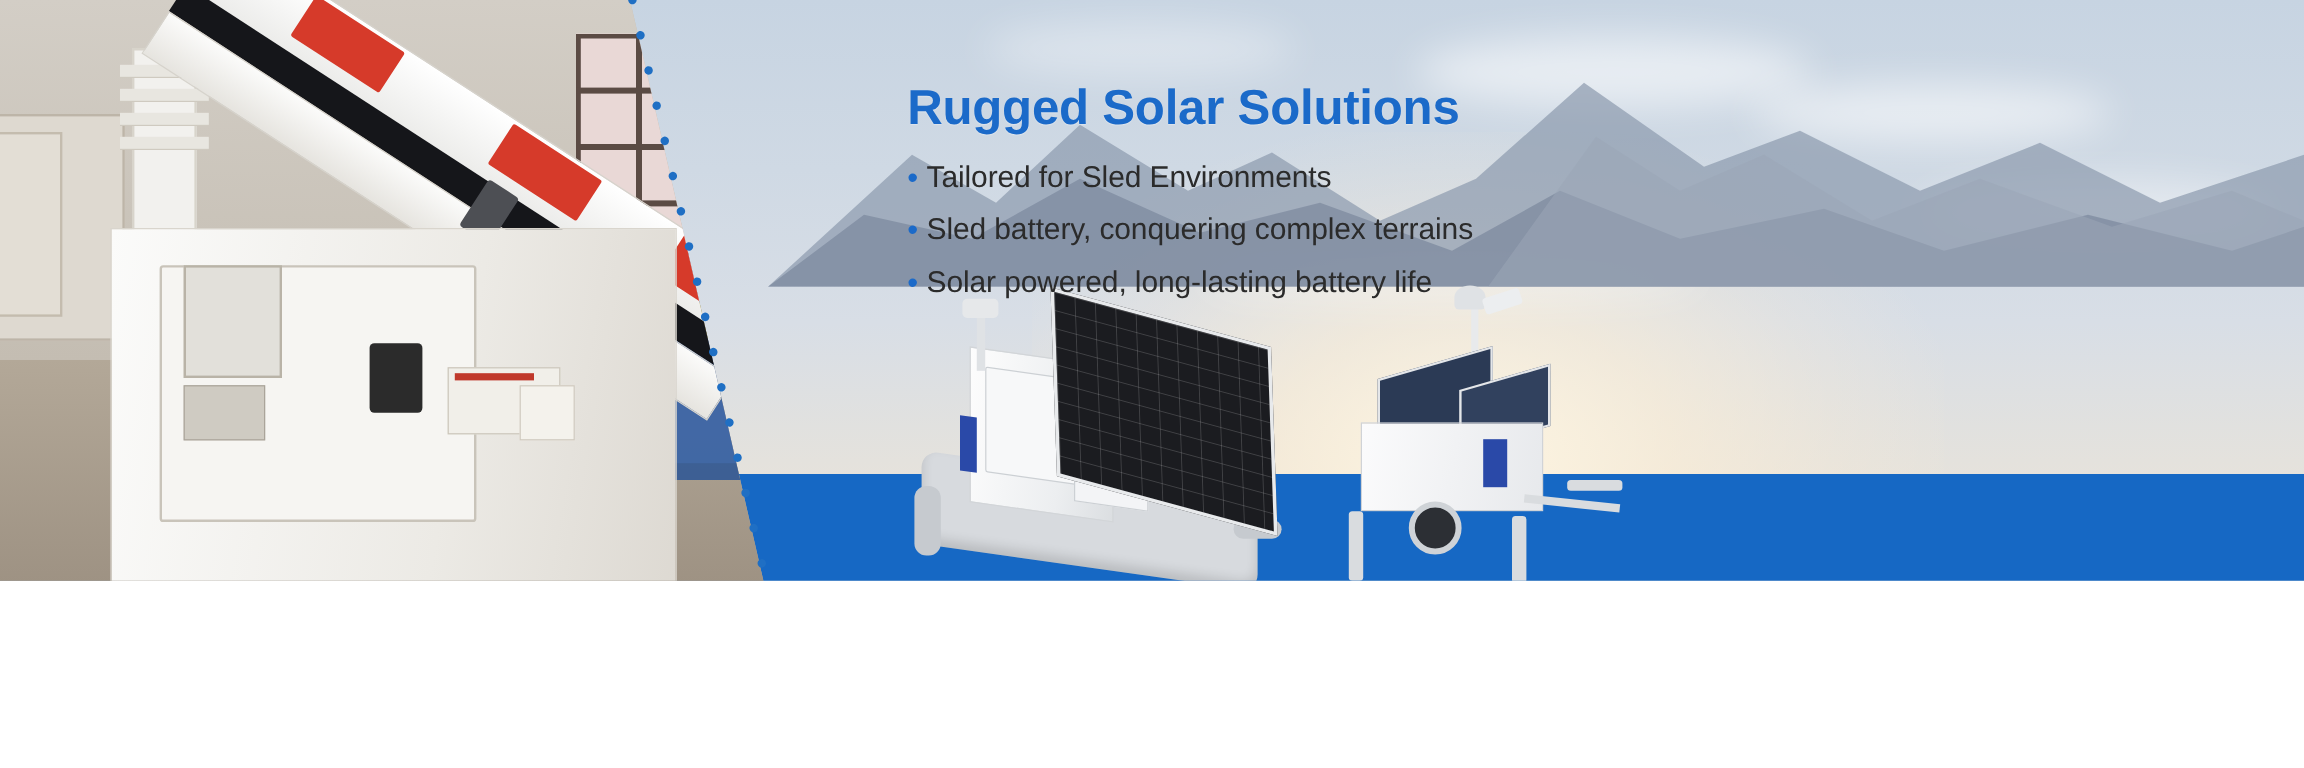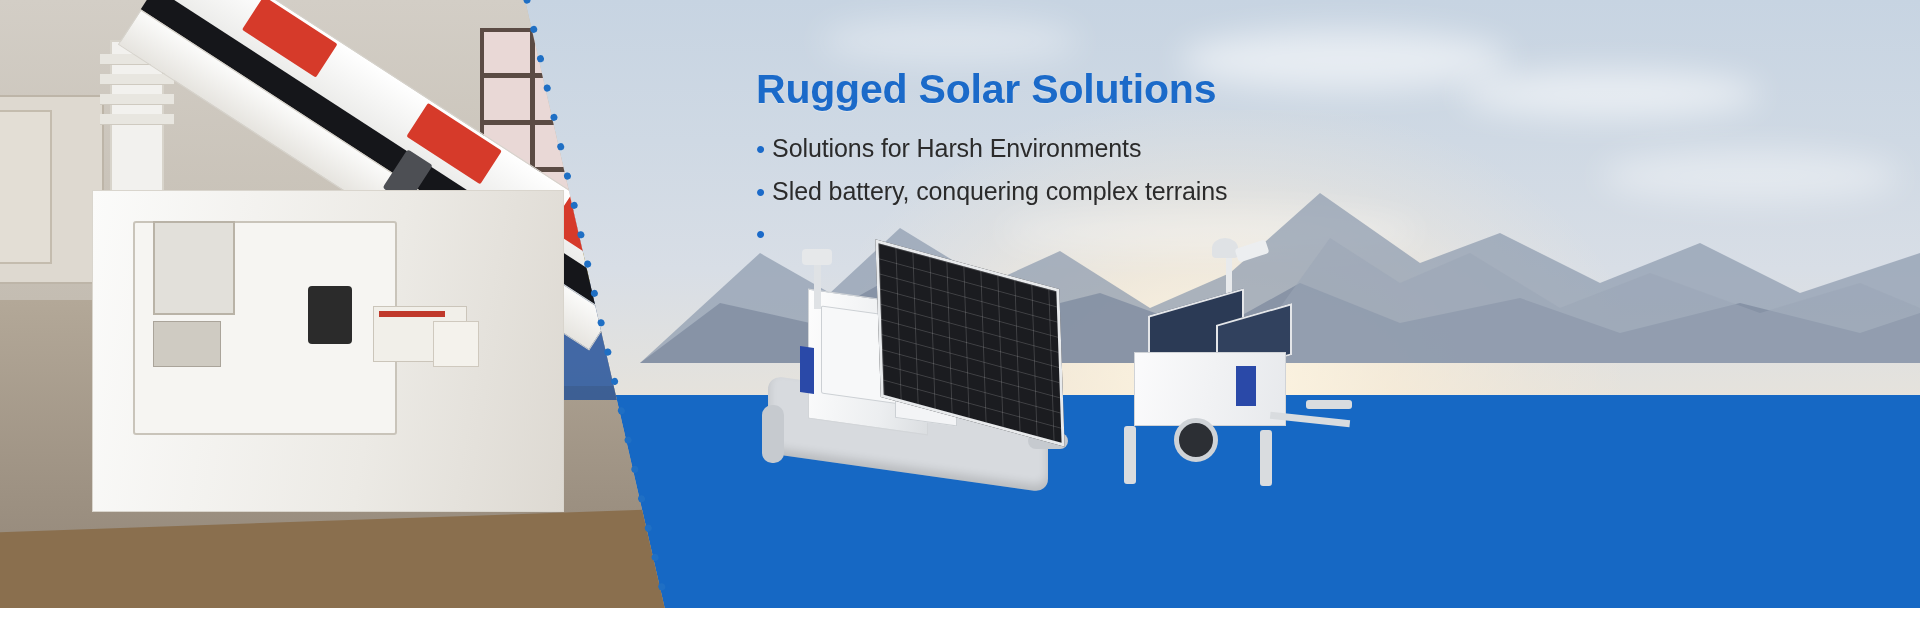--- a/index.html
+++ b/index.html
@@ -1,17 +1,17 @@
 <!DOCTYPE html>
 <html><head>
 <meta charset="utf-8">
 <style>
   html,body{margin:0;padding:0;background:#fff;}
   body{font-family:"Liberation Sans",sans-serif;}
-  .banner{position:relative;width:1920px;height:608px;overflow:hidden;}
+  .banner{position:relative;width:1920px;height:484px;overflow:hidden;}
 
   
   .right-bg{position:absolute;left:0;top:0;width:1920px;height:640px;
     background:
       linear-gradient(to bottom,#c7d4e2 0%,#cfd9e4 22%,#d8dee6 42%,#e4e2dd 60%,#efe4d6 74%,#f4e6d2 86%,#f6e8d4 100%);
   }
   .sun-glow{position:absolute;right:300px;top:110px;width:760px;height:430px;
     background:radial-gradient(ellipse at 48% 62%,rgba(255,246,226,0.95) 0%,rgba(255,240,214,0.6) 30%,rgba(255,238,212,0.22) 55%,rgba(255,240,220,0) 75%);}
   .cloud{position:absolute;border-radius:50%;background:rgba(255,255,255,0.55);filter:blur(16px);}
   .c1{left:1180px;top:30px;width:330px;height:60px;}
@@ -226,25 +226,26 @@
     <div class="p2-out" style="left:4px;top:186px;width:12px;height:58px"></div>
     <div class="p2-out" style="left:140px;top:190px;width:12px;height:56px"></div>
     <div class="p2-out" style="left:186px;top:160px;width:46px;height:9px"></div>
   </div>
 
   <div class="text-col">
     <h1 class="headline">Rugged Solar Solutions</h1>
     <ul class="bullets">
       <li>
         <span class="dot">•</span>
-        <span class="btxt">Solutions for Harsh Environments</span>
+        <span class="btxt">Tailored for Sled Environments</span>
       </li>
       <li>
         <span class="dot">•</span>
         <span class="btxt">Sled battery, conquering complex terrains</span>
       </li>
       <li>
         <span class="dot">•</span>
+        <span class="btxt">Solar powered, long-lasting battery life</span>
       </li>
     </ul>
   </div>
 
 </div>
 
 </body></html>

